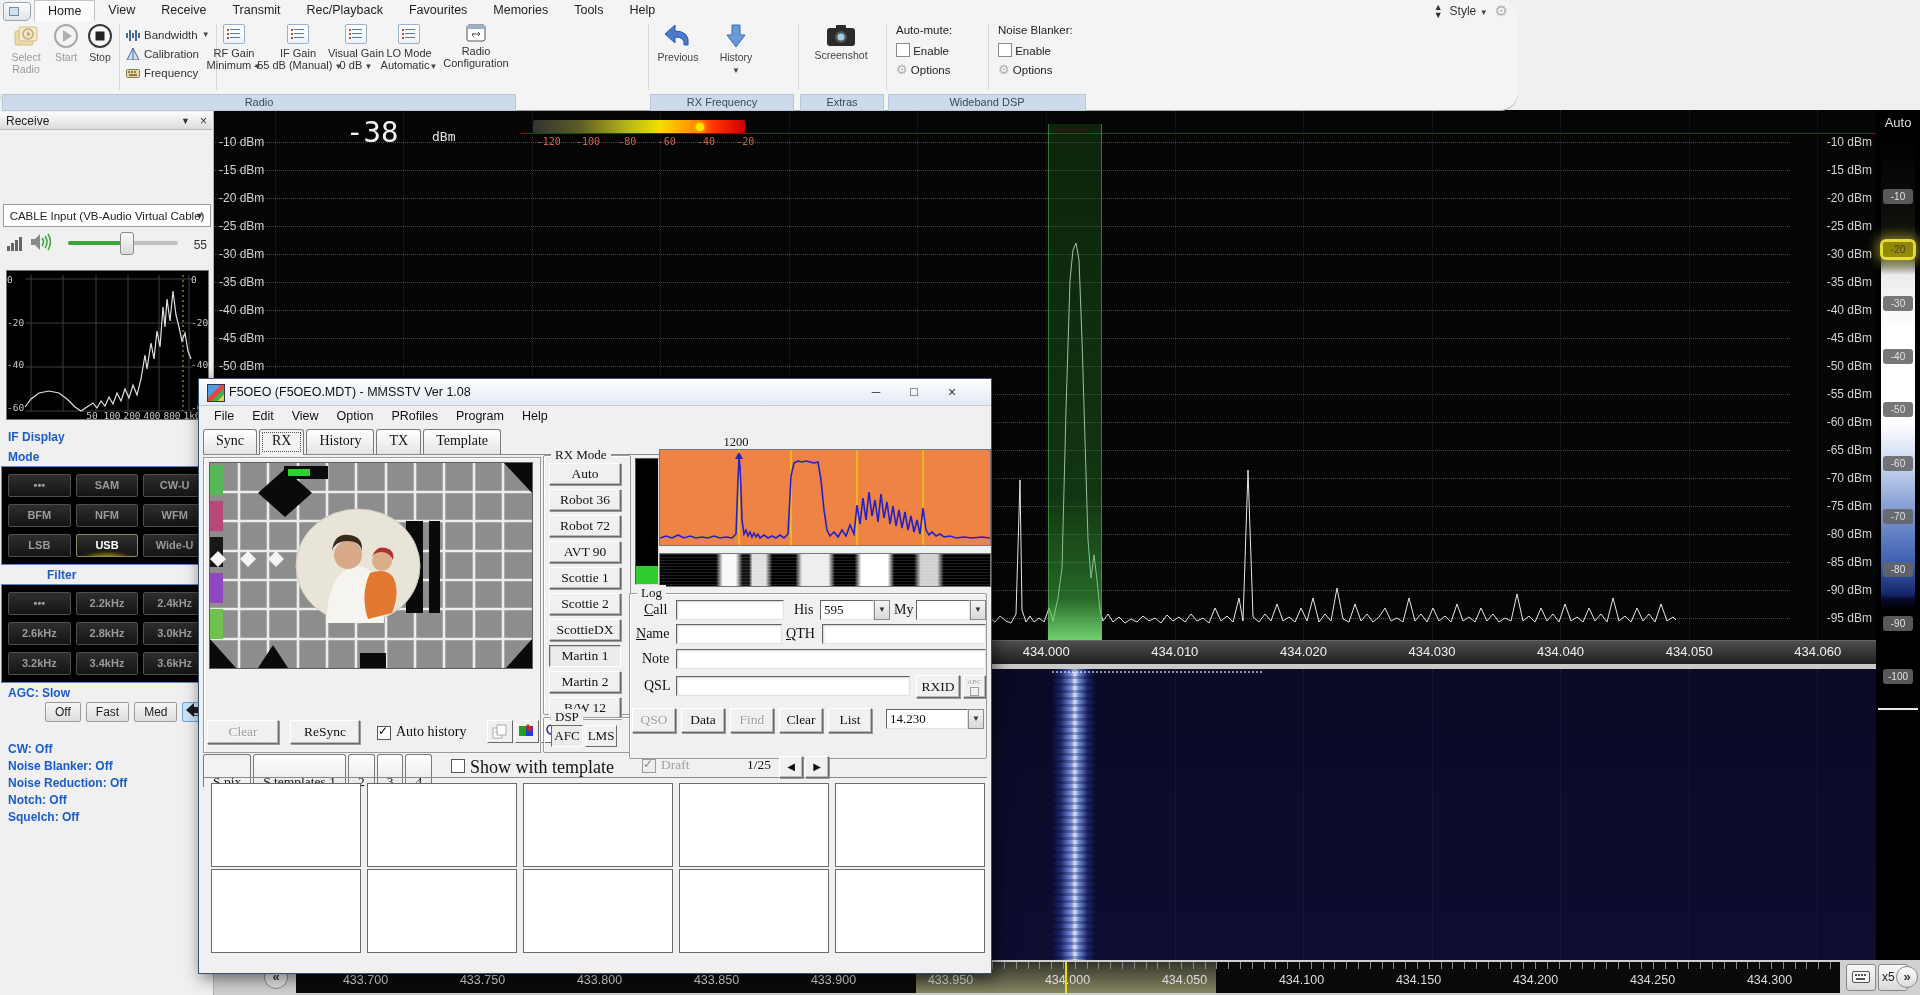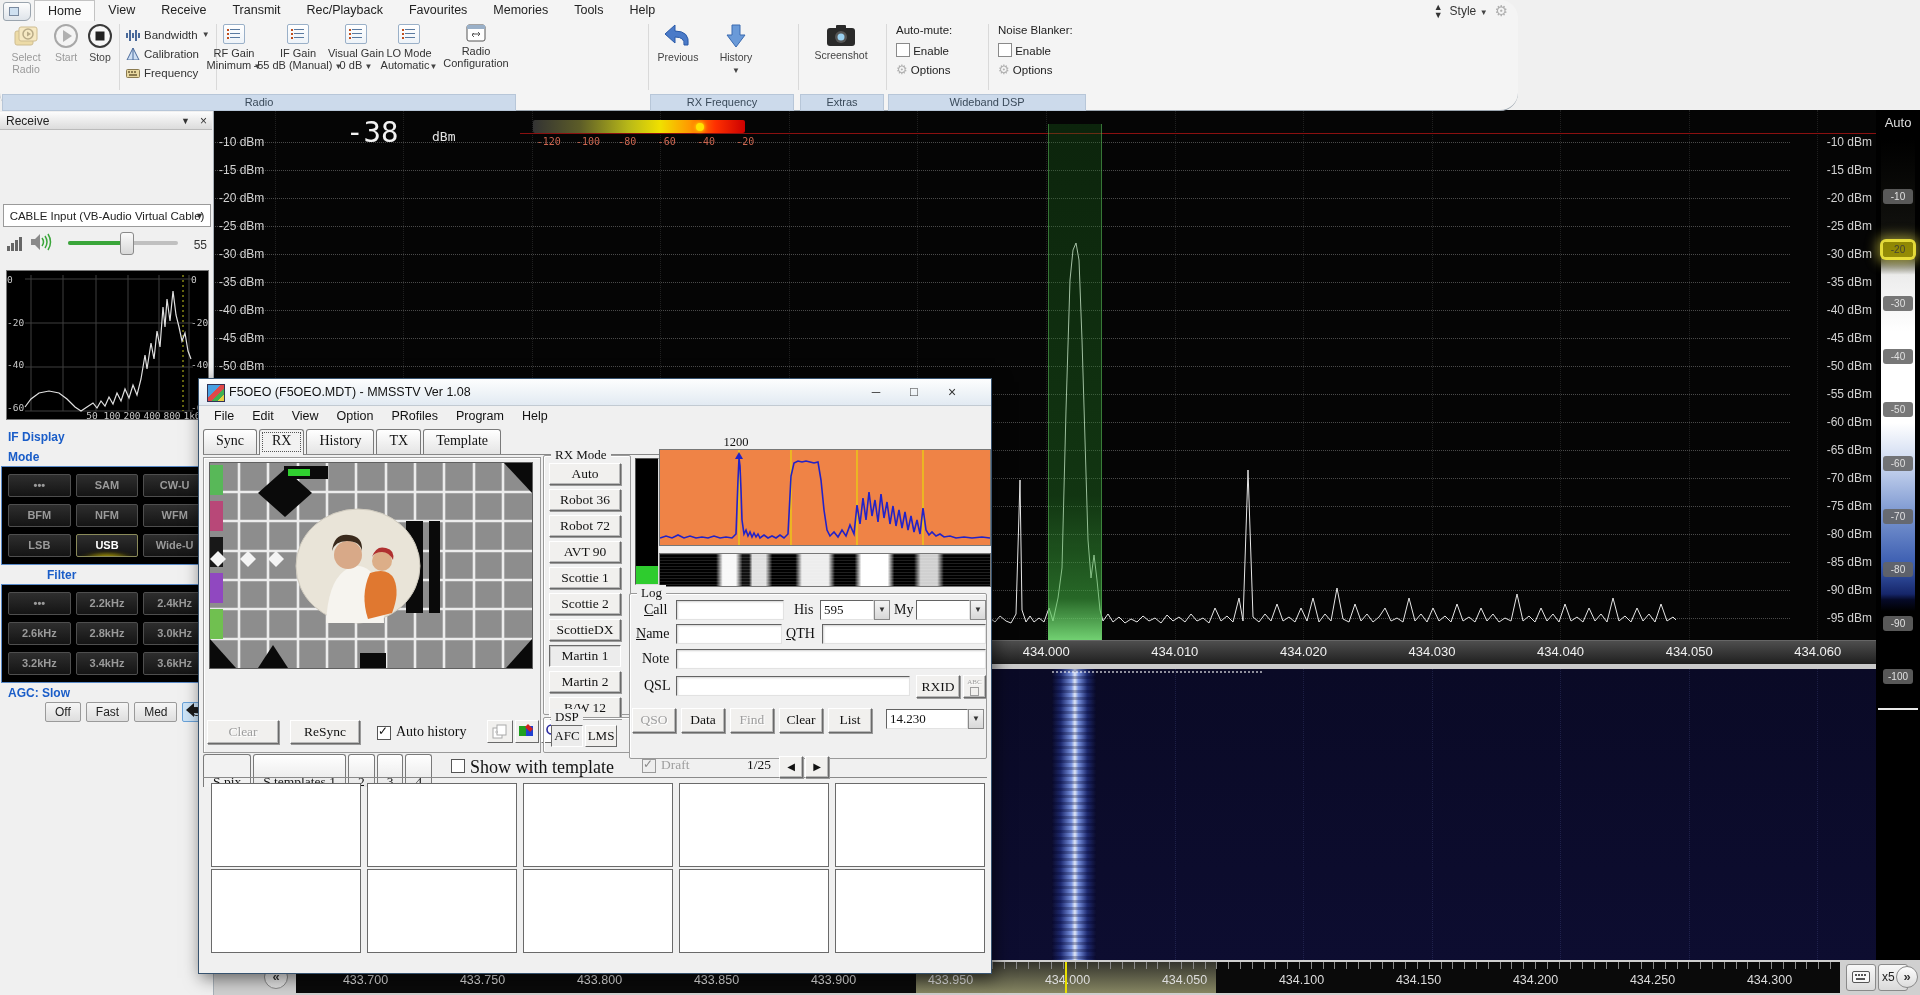--- a/index.html
+++ b/index.html
@@ -463,20 +463,27 @@
   <div class="bluehdr" style="left:8px;top:576px;">AGC: Slow</div>
   <div class="agc-row" style="left:5px;top:592px;margin-left:40px;">
       <span>Off</span>
       <span>Fast</span>
       <span>Med</span>
       <span class="sel">Slow</span>
     </div>
   <svg class="abs" style="left:183px;top:590px;" width="24" height="22">
     <path d="M21,16 q0,-9 -10,-9 l0,-4 -8,7 8,7 0,-4 q7,0 7,3 z" fill="#1a1a1a"></path>
   </svg>
+  <div id="status-col">
+      <span>CW: Off</span>
+      <span>Noise Blanker: Off</span>
+      <span>Noise Reduction: Off</span>
+      <span>Notch: Off</span>
+      <span>Squelch: Off</span>
+    </div>
 </div>
 
 <div id="ribbon">
   <div id="app-button"></div>
   <div id="ribbon-tabs">
       <span class="sel">Home</span>
       <span>View</span>
       <span>Receive</span>
       <span>Transmit</span>
       <span>Rec/Playback</span>

